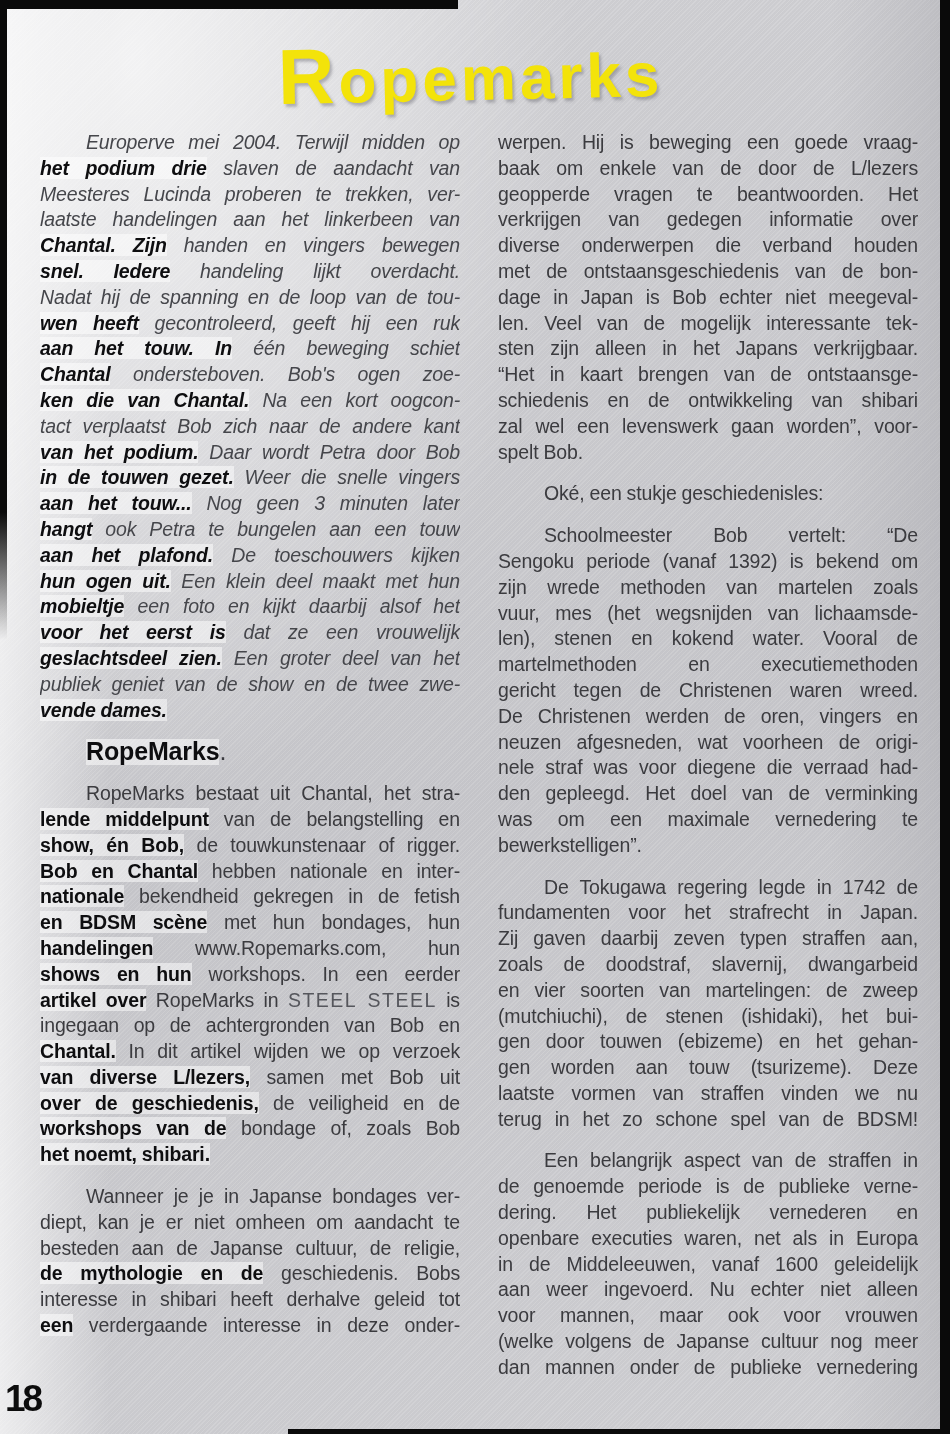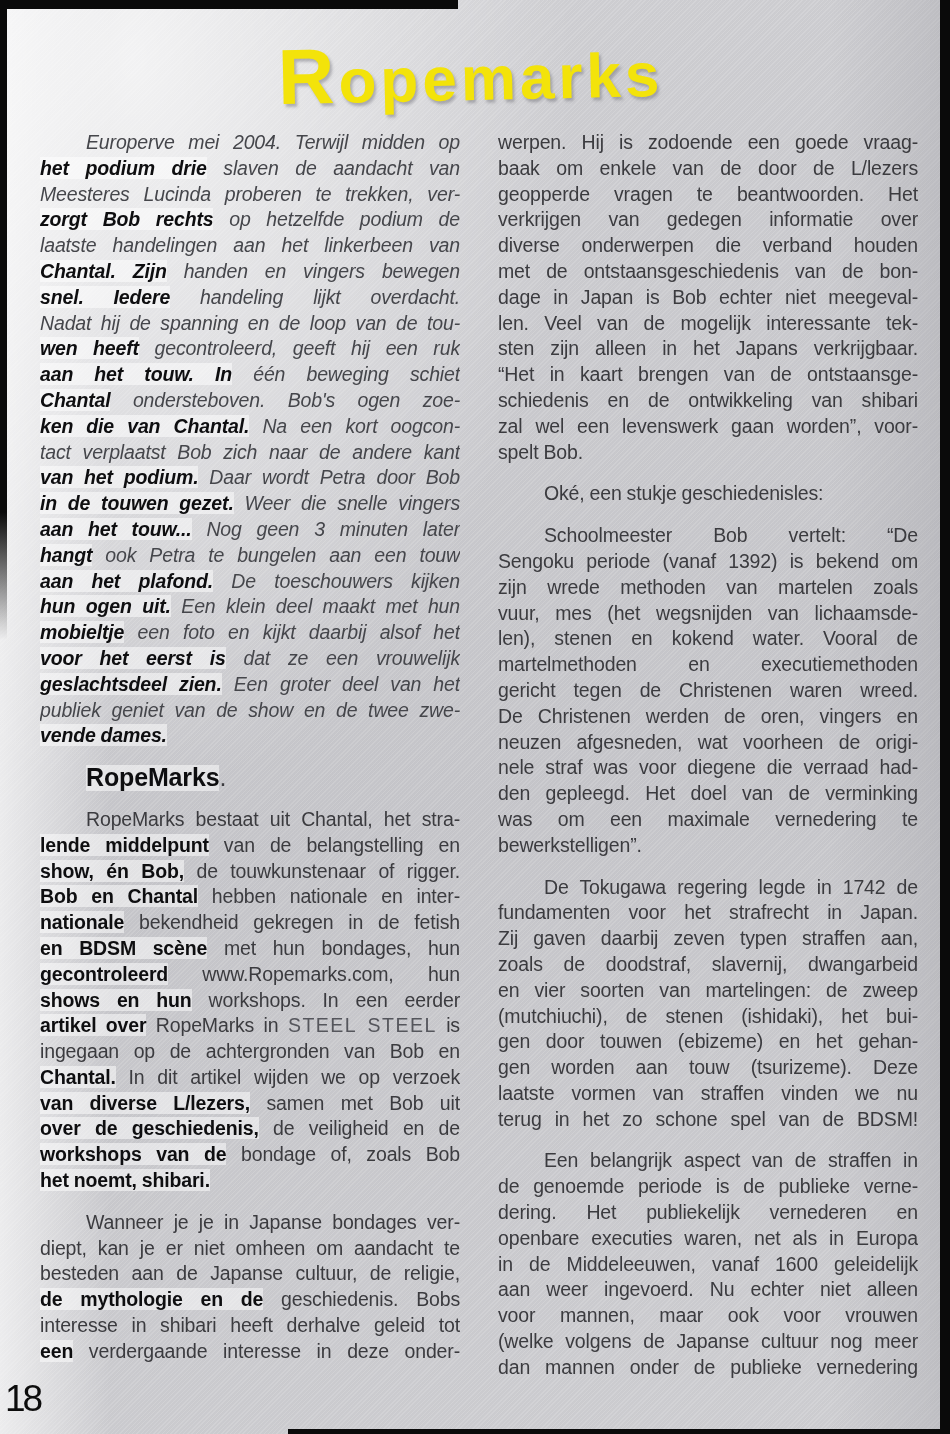--- a/index.html
+++ b/index.html
@@ -51,41 +51,40 @@
   .s-n  { color:#3b3b3f; }
   .s-i  { font-style:italic; color:#45464b; }
   .s-b  { font-weight:bold; color:#0e0e10; background:rgba(255,255,255,0.5); }
   .s-bi { font-weight:bold; font-style:italic; color:#0e0e10; background:rgba(255,255,255,0.5); }
   .s-sm { color:#55565c; letter-spacing:1.5px; }
 
   .heading .line { font-size:25px; }
 
   .pageno {
     position:absolute; left:5px; top:1378px;
-    font-size:37px; font-weight:normal; letter-spacing:-3px; color:#0c0c0c;
+    font-size:37px; font-weight:bold; letter-spacing:-3px; color:#0c0c0c;
   }
 </style>
 </head>
 <body>
 
 <div class="page">
   <div class="bar top"></div>
   <div class="bar left"></div>
   <div class="bar right"></div>
   <div class="bar bottom"></div>
 
   <h1 class="title">Ropemarks</h1>
 
   <div class="columns">
     <div class="col" id="col-left">
         <div class="block para">
           <div class="line ind"><span class="s-i">Europerve mei 2004.  Terwijl midden op</span></div>
           <div class="line"><span class="s-bi">het podium drie</span><span class="s-i"> slaven de aandacht van</span></div>
           <div class="line"><span class="s-i">Meesteres Lucinda proberen te trekken, ver-</span></div>
-          <div class="line"><span class="s-bi">zorgt Bob rechts</span><span class="s-i"> op hetzelfde podium de</span></div>
           <div class="line"><span class="s-i">laatste handelingen aan het linkerbeen van</span></div>
           <div class="line"><span class="s-bi">Chantal.  Zijn</span><span class="s-i"> handen en vingers bewegen</span></div>
           <div class="line"><span class="s-bi">snel.  Iedere</span><span class="s-i"> handeling lijkt overdacht.</span></div>
           <div class="line"><span class="s-i">Nadat hij de spanning en de loop van de tou-</span></div>
           <div class="line"><span class="s-bi">wen heeft</span><span class="s-i"> gecontroleerd, geeft hij een ruk</span></div>
           <div class="line"><span class="s-bi">aan het touw. In</span><span class="s-i"> één beweging schiet</span></div>
           <div class="line"><span class="s-bi">Chantal</span><span class="s-i"> ondersteboven.  Bob's ogen zoe-</span></div>
           <div class="line"><span class="s-bi">ken die van Chantal.</span><span class="s-i"> Na een kort oogcon-</span></div>
           <div class="line"><span class="s-i">tact verplaatst Bob zich naar de andere kant</span></div>
           <div class="line"><span class="s-bi">van het podium.</span><span class="s-i"> Daar wordt Petra door Bob</span></div>
@@ -103,42 +102,42 @@
         <div class="block heading">
           <div class="line ind last"><span class="s-b">RopeMarks</span><span class="s-n">.</span></div>
         </div>
         <div class="block para">
           <div class="line ind"><span class="s-n">RopeMarks bestaat uit Chantal, het stra-</span></div>
           <div class="line"><span class="s-b">lende middelpunt</span><span class="s-n"> van de belangstelling en</span></div>
           <div class="line"><span class="s-b">show, én Bob,</span><span class="s-n"> de touwkunstenaar of rigger.</span></div>
           <div class="line"><span class="s-b">Bob en Chantal</span><span class="s-n"> hebben nationale en inter-</span></div>
           <div class="line"><span class="s-b">nationale</span><span class="s-n"> bekendheid gekregen in de fetish</span></div>
           <div class="line"><span class="s-b">en BDSM scène</span><span class="s-n"> met hun bondages, hun</span></div>
-          <div class="line"><span class="s-b">gecontroleerd</span><span class="s-n"> www.Ropemarks.com, hun</span></div>
+          <div class="line"><span class="s-b">handelingen</span><span class="s-n"> www.Ropemarks.com, hun</span></div>
           <div class="line"><span class="s-b">shows en hun</span><span class="s-n"> workshops. In een eerder</span></div>
           <div class="line"><span class="s-b">artikel over</span><span class="s-n"> RopeMarks in </span><span class="s-sm">STEEL STEEL</span><span class="s-n"> is</span></div>
           <div class="line"><span class="s-n">ingegaan op de achtergronden van Bob en</span></div>
           <div class="line"><span class="s-b">Chantal.</span><span class="s-n"> In dit artikel wijden we op verzoek</span></div>
           <div class="line"><span class="s-b">van diverse L/lezers,</span><span class="s-n"> samen met Bob uit</span></div>
           <div class="line"><span class="s-b">over de geschiedenis,</span><span class="s-n"> de veiligheid en de</span></div>
           <div class="line"><span class="s-b">workshops van de</span><span class="s-n"> bondage of, zoals Bob</span></div>
           <div class="line last"><span class="s-b">het noemt, shibari.</span></div>
         </div>
         <div class="block para">
           <div class="line ind"><span class="s-n">Wanneer je je in Japanse bondages ver-</span></div>
           <div class="line"><span class="s-n">diept, kan je er niet omheen om aandacht te</span></div>
           <div class="line"><span class="s-n">besteden aan de Japanse cultuur, de religie,</span></div>
           <div class="line"><span class="s-b">de mythologie en de</span><span class="s-n"> geschiedenis. Bobs</span></div>
           <div class="line"><span class="s-n">interesse in shibari heeft derhalve geleid tot</span></div>
           <div class="line"><span class="s-b">een</span><span class="s-n"> verdergaande interesse in deze onder-</span></div>
         </div>
       </div>
     <div class="col" id="col-right">
         <div class="block para">
-          <div class="line"><span class="s-n">werpen. Hij is zodoende een goede vraag-</span></div>
+          <div class="line"><span class="s-n">werpen. Hij is beweging een goede vraag-</span></div>
           <div class="line"><span class="s-n">baak om enkele van de door de L/lezers</span></div>
           <div class="line"><span class="s-n">geopperde vragen te beantwoorden. Het</span></div>
           <div class="line"><span class="s-n">verkrijgen van gedegen informatie over</span></div>
           <div class="line"><span class="s-n">diverse onderwerpen die verband houden</span></div>
           <div class="line"><span class="s-n">met de ontstaansgeschiedenis van de bon-</span></div>
           <div class="line"><span class="s-n">dage in Japan is Bob echter niet meegeval-</span></div>
           <div class="line"><span class="s-n">len. Veel van de mogelijk interessante tek-</span></div>
           <div class="line"><span class="s-n">sten zijn alleen in het Japans verkrijgbaar.</span></div>
           <div class="line"><span class="s-n">“Het in kaart brengen van de ontstaansge-</span></div>
           <div class="line"><span class="s-n">schiedenis en de ontwikkeling van shibari</span></div>

